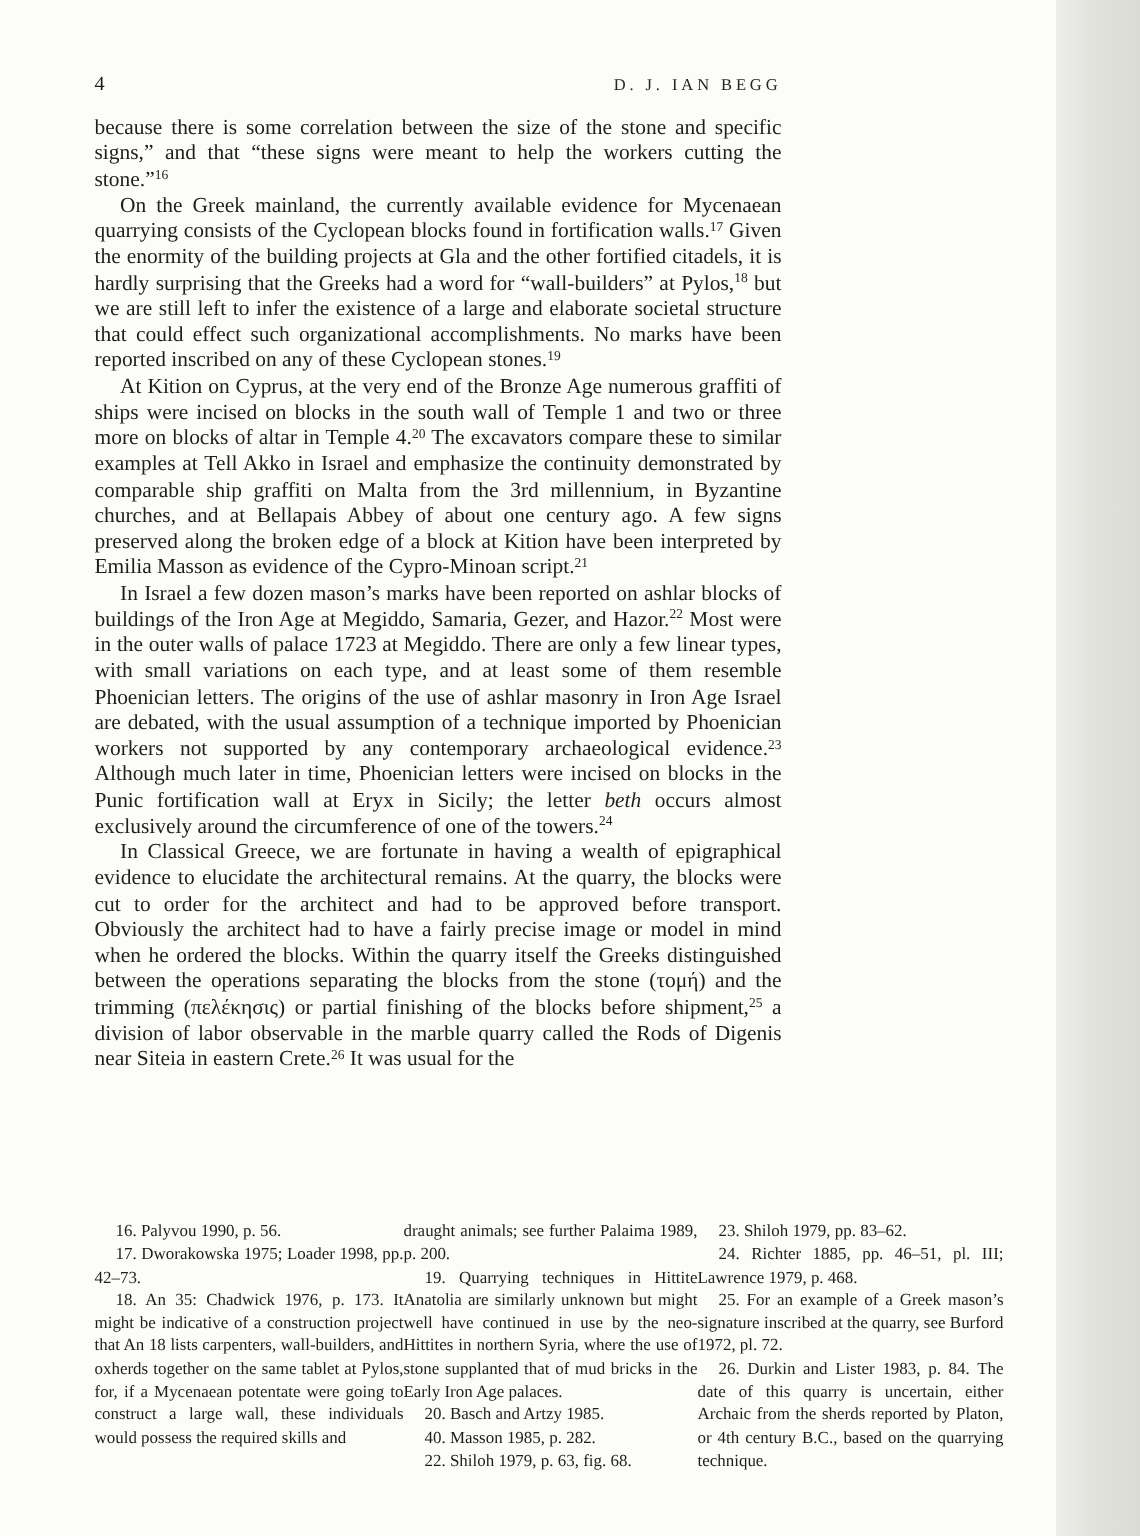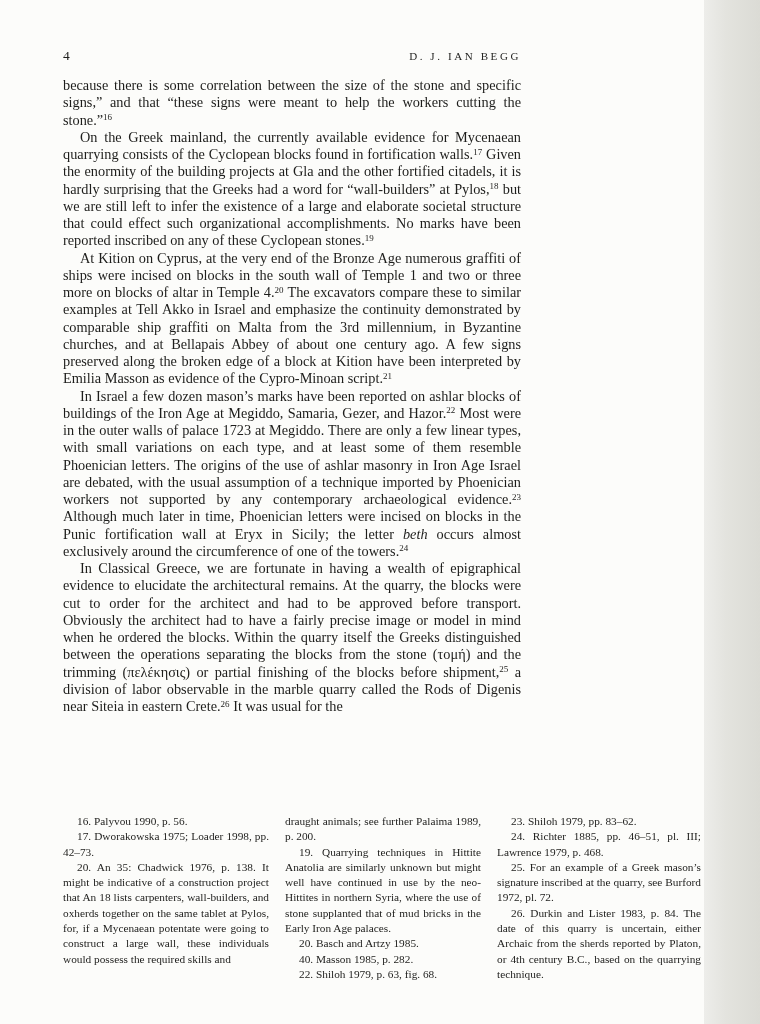--- a/index.html
+++ b/index.html
@@ -65,21 +65,20 @@
     vertical-align: baseline;
     position: relative;
     top: -4.5px;
   }
   .footnotes {
     position: absolute;
     left: 63px;
     top: 814px;
     width: 638px;
     display: flex;
-    gap: 16px;
     font-size: 11.3px;
     line-height: 15.3px;
     text-align: justify;
   }
   .fn-col {
     margin: 0;
     padding: 0;
   }
   .fn-col-1 { width: 206px; }
   .fn-col-2 { width: 196px; }
@@ -109,21 +108,21 @@
       <p class="indent">On the Greek mainland, the currently available evidence for Mycenaean quarrying consists of the Cyclopean blocks found in fortification walls.<sup>17</sup> Given the enormity of the building projects at Gla and the other fortified citadels, it is hardly surprising that the Greeks had a word for “wall-builders” at Pylos,<sup>18</sup> but we are still left to infer the existence of a large and elaborate societal structure that could effect such organizational accomplishments. No marks have been reported inscribed on any of these Cyclopean stones.<sup>19</sup></p>
       <p class="indent">At Kition on Cyprus, at the very end of the Bronze Age numerous graffiti of ships were incised on blocks in the south wall of Temple 1 and two or three more on blocks of altar in Temple 4.<sup>20</sup> The excavators compare these to similar examples at Tell Akko in Israel and emphasize the continuity demonstrated by comparable ship graffiti on Malta from the 3rd millennium, in Byzantine churches, and at Bellapais Abbey of about one century ago. A few signs preserved along the broken edge of a block at Kition have been interpreted by Emilia Masson as evidence of the Cypro-Minoan script.<sup>21</sup></p>
       <p class="indent">In Israel a few dozen mason’s marks have been reported on ashlar blocks of buildings of the Iron Age at Megiddo, Samaria, Gezer, and Hazor.<sup>22</sup> Most were in the outer walls of palace 1723 at Megiddo. There are only a few linear types, with small variations on each type, and at least some of them resemble Phoenician letters. The origins of the use of ashlar masonry in Iron Age Israel are debated, with the usual assumption of a technique imported by Phoenician workers not supported by any contemporary archaeological evidence.<sup>23</sup> Although much later in time, Phoenician letters were incised on blocks in the Punic fortification wall at Eryx in Sicily; the letter <i>beth</i> occurs almost exclusively around the circumference of one of the towers.<sup>24</sup></p>
       <p class="indent">In Classical Greece, we are fortunate in having a wealth of epigraphical evidence to elucidate the architectural remains. At the quarry, the blocks were cut to order for the architect and had to be approved before transport. Obviously the architect had to have a fairly precise image or model in mind when he ordered the blocks. Within the quarry itself the Greeks distinguished between the operations separating the blocks from the stone (τομή) and the trimming (πελέκησις) or partial finishing of the blocks before shipment,<sup>25</sup> a division of labor observable in the marble quarry called the Rods of Digenis near Siteia in eastern Crete.<sup>26</sup> It was usual for the</p>
     </div>
 
   <div class="footnotes" id="footnotes-container">
       <div class="fn-col fn-col-1">
         <p class="n-indent">16. Palyvou 1990, p. 56.</p>
         <p class="n-indent">17. Dworakowska 1975; Loader 1998, pp. 42–73.</p>
-        <p class="n-indent">20. An 35: Chadwick 1976, p. 138. It might be indicative of a construction project that An 18 lists carpenters, wall-builders, and oxherds together on the same tablet at Pylos, for, if a Mycenaean potentate were going to construct a large wall, these individuals would possess the required skills and</p>
+        <p class="n-indent">18. An 35: Chadwick 1976, p. 173. It might be indicative of a construction project that An 18 lists carpenters, wall-builders, and oxherds together on the same tablet at Pylos, for, if a Mycenaean potentate were going to construct a large wall, these individuals would possess the required skills and</p>
       </div>
       <div class="fn-col fn-col-2">
         <p>draught animals; see further Palaima 1989, p. 200.</p>
         <p class="n-indent">19. Quarrying techniques in Hittite Anatolia are similarly unknown but might well have continued in use by the neo-Hittites in northern Syria, where the use of stone supplanted that of mud bricks in the Early Iron Age palaces.</p>
         <p class="n-indent">20. Basch and Artzy 1985.</p>
         <p class="n-indent">40. Masson 1985, p. 282.</p>
         <p class="n-indent">22. Shiloh 1979, p. 63, fig. 68.</p>
       </div>
       <div class="fn-col fn-col-3">
         <p class="n-indent">23. Shiloh 1979, pp. 83–62.</p>

